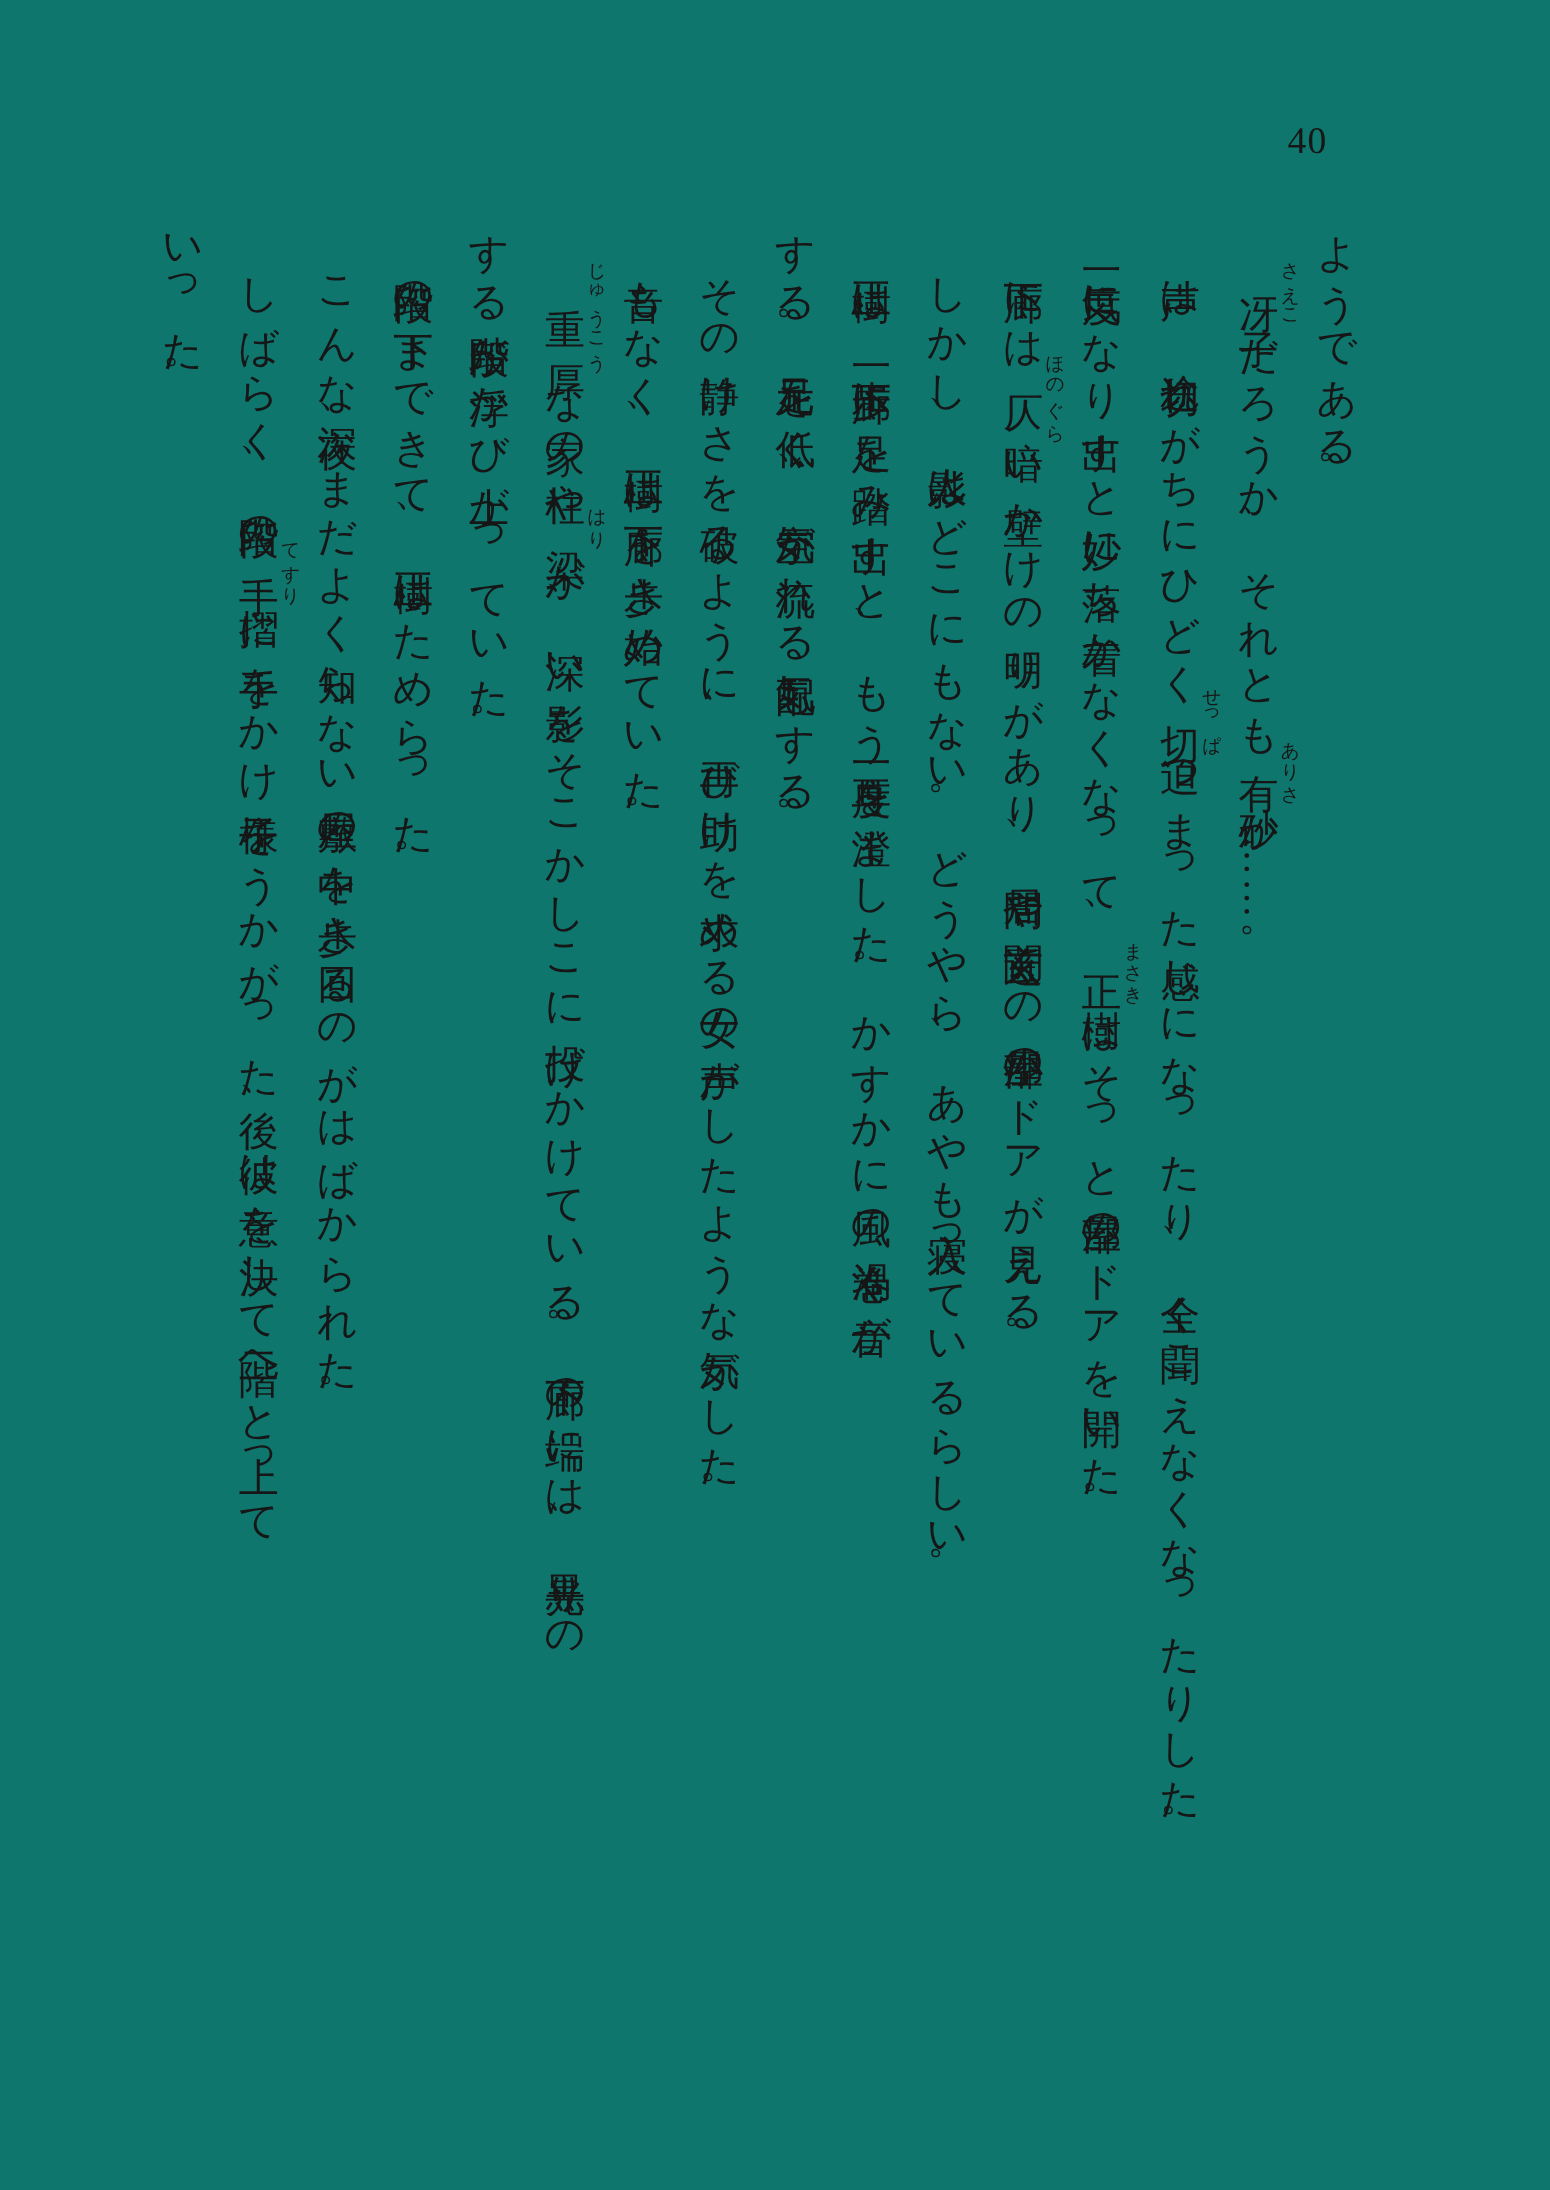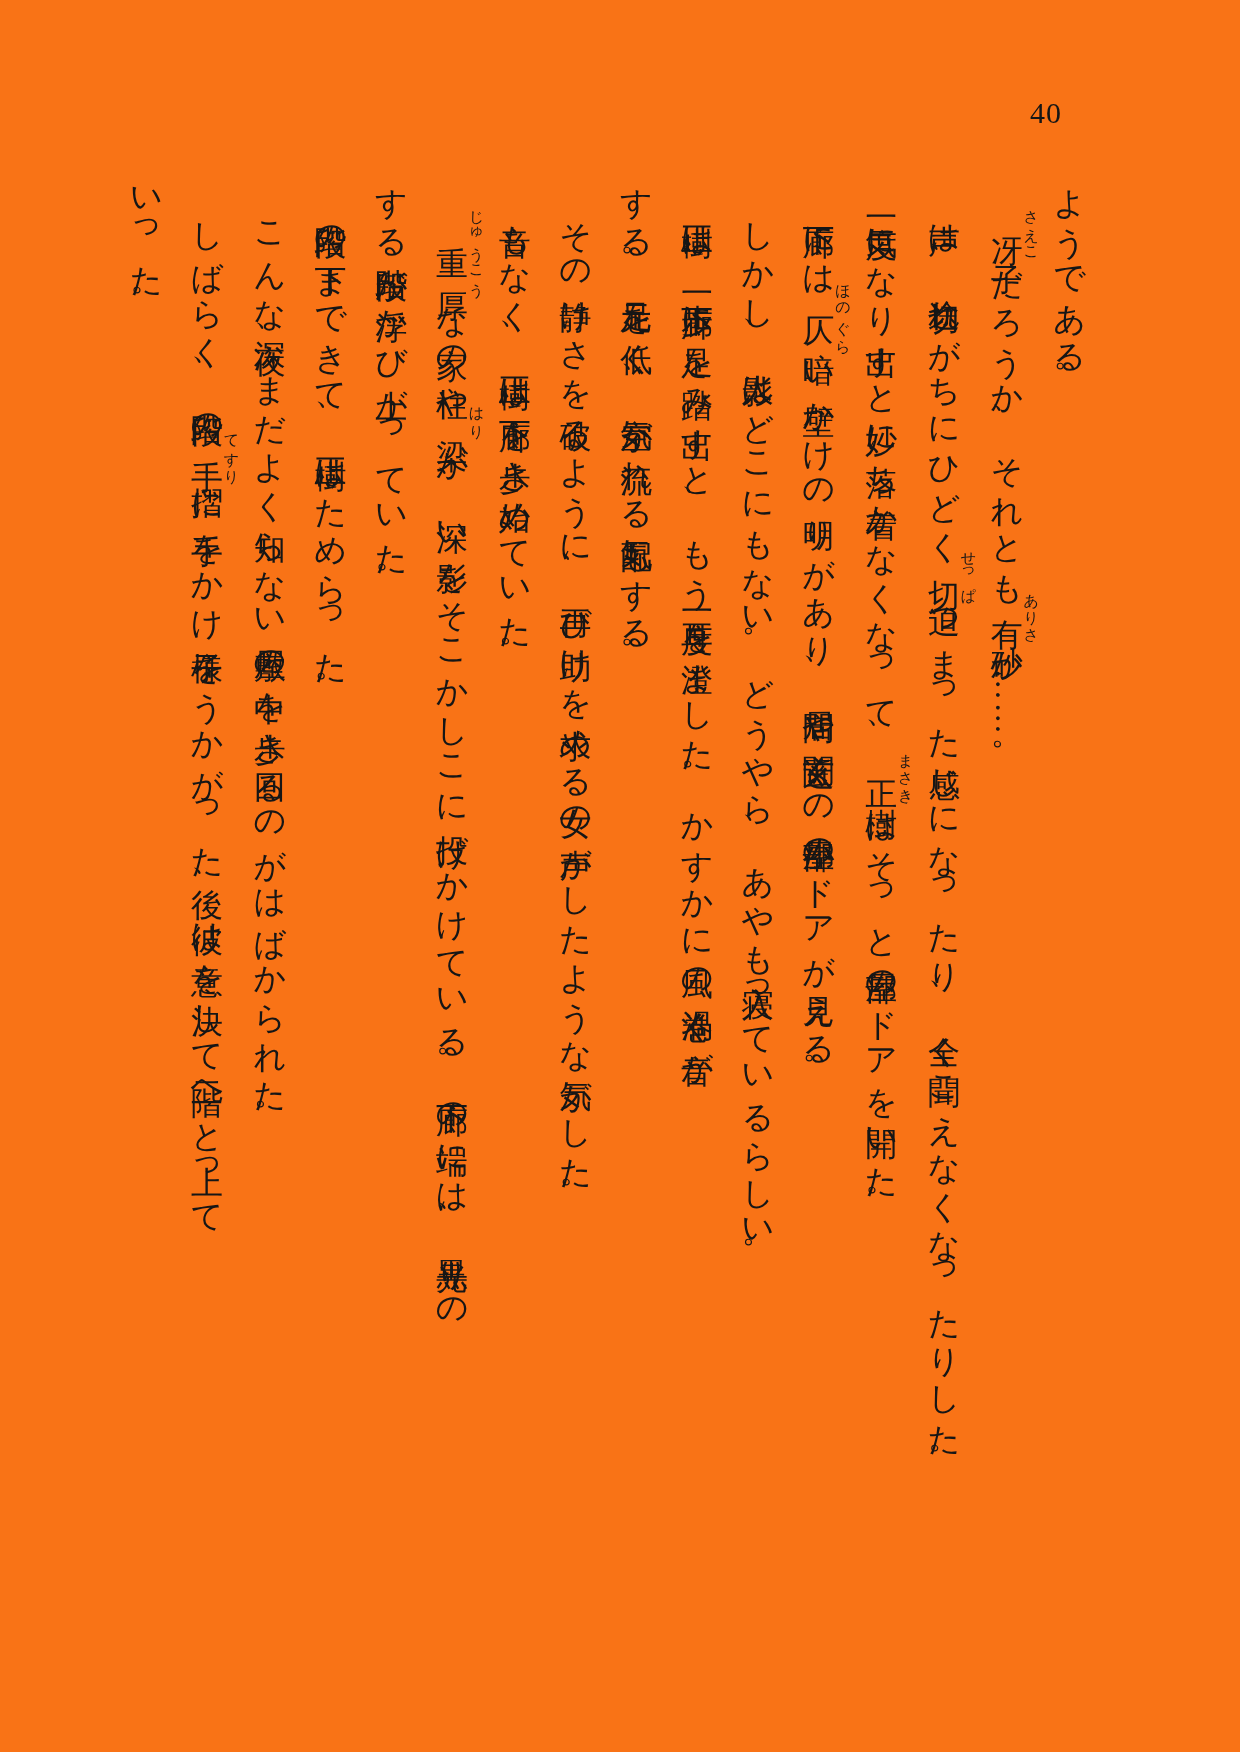--- a/index.html
+++ b/index.html
@@ -1,20 +1,20 @@
 <!DOCTYPE html>
 <html lang="ja"><head>
 <meta charset="utf-8">
 <style>
   html, body { margin: 0; padding: 0; background: #ffffff; }
   .page {
     position: relative;
     width: 1240px;
     height: 1752px;
-    background: #f97316;
+    background: #0f766e;
     overflow: hidden;
     font-family: "Liberation Serif", "DejaVu Serif", serif;
   }
   .page-number {
     position: absolute;
     top: 96px;
     left: 1016px;
     width: 60px;
     text-align: center;
     font-size: 30px;

